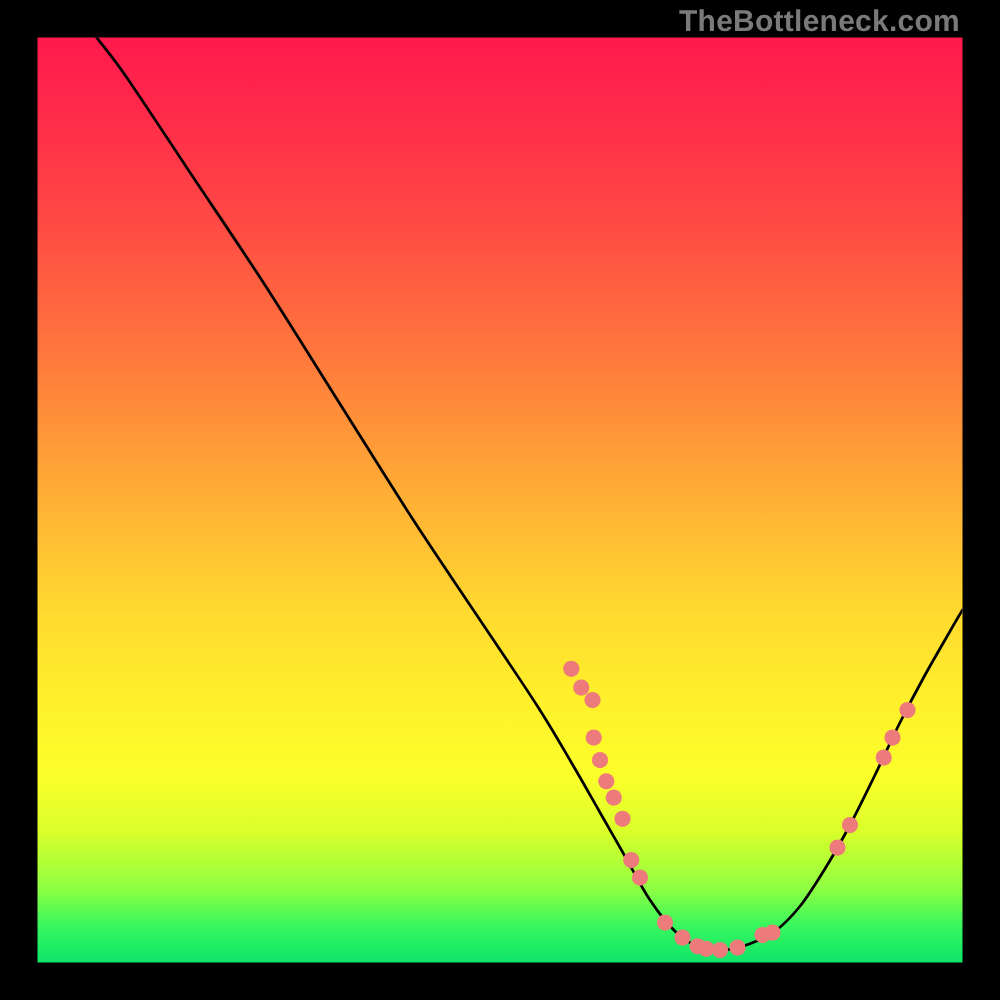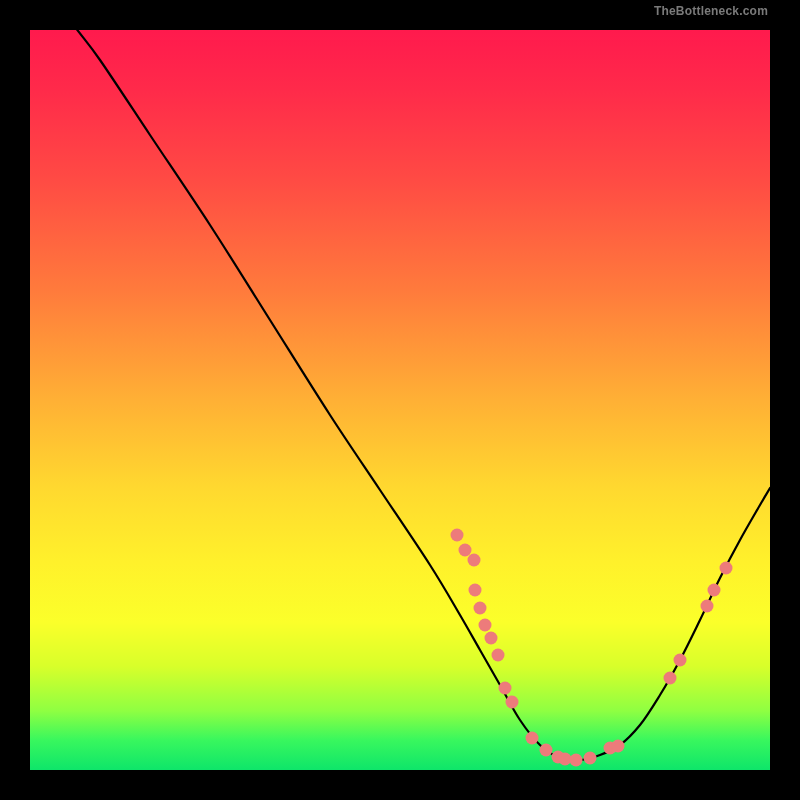--- a/index.html
+++ b/index.html
@@ -39,21 +39,21 @@
       #8fff42 92%,
       #38f75e 96%,
       #0ee56a 100%
     );
   }
   .watermark {
     position: absolute;
     top: 4px;
     right: 32px;
     color: #7a7a7a;
-    font-size: 12px;
+    font-size: 24px;
     font-weight: 600;
     letter-spacing: 0.2px;
     user-select: none;
   }
   svg.curve {
     position: absolute;
     left: 0;
     top: 0;
     width: 740px;
     height: 740px;

